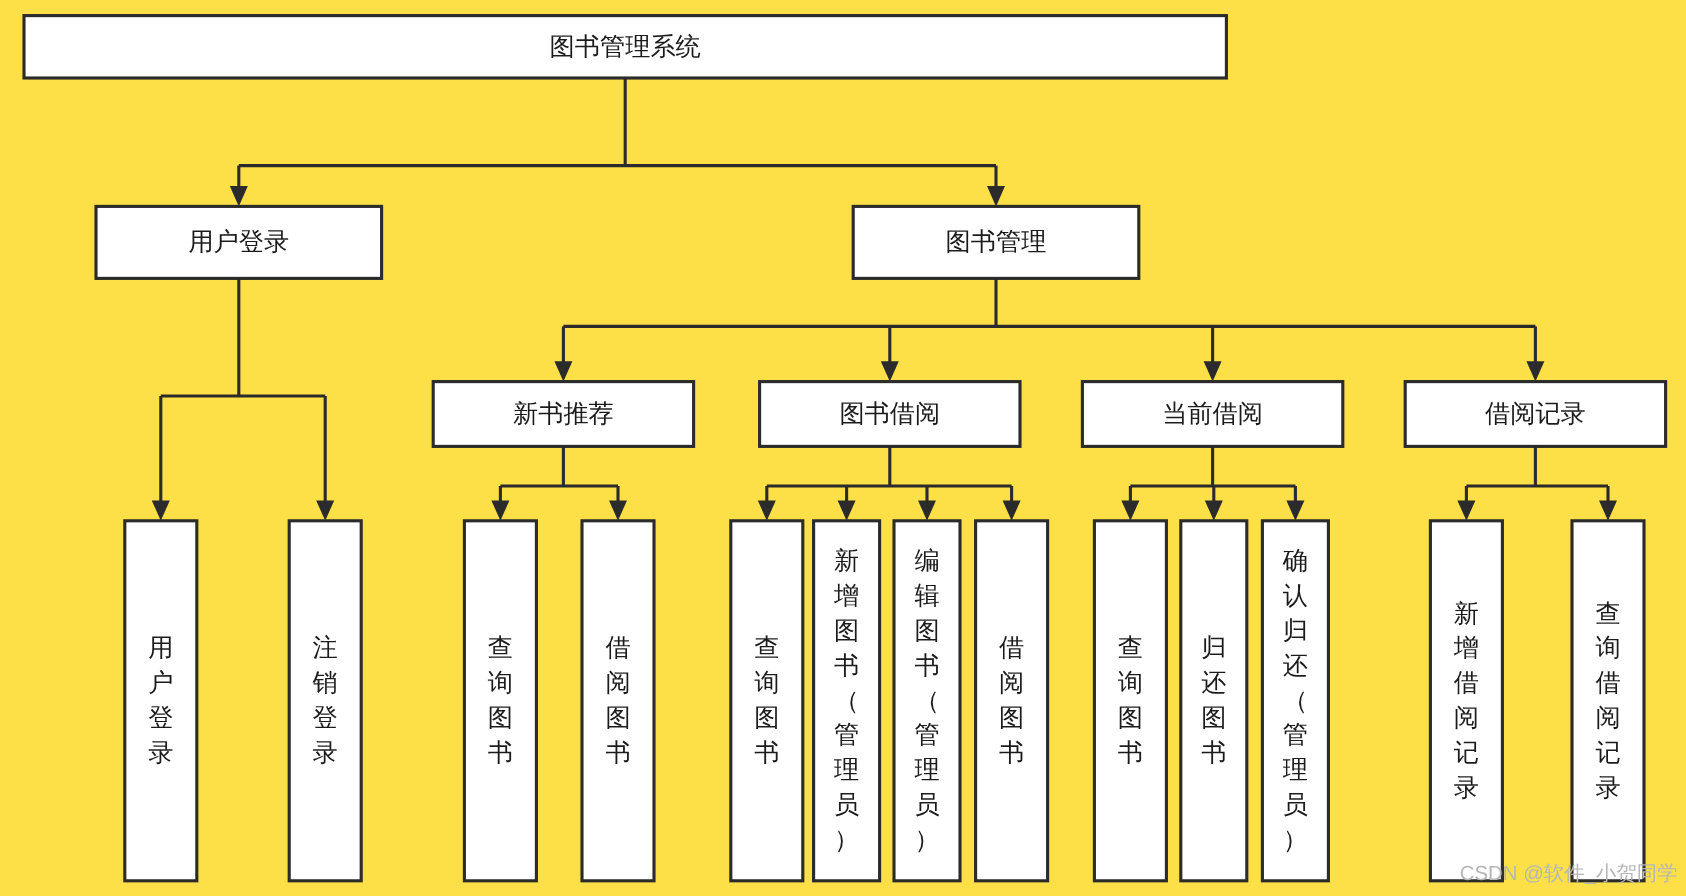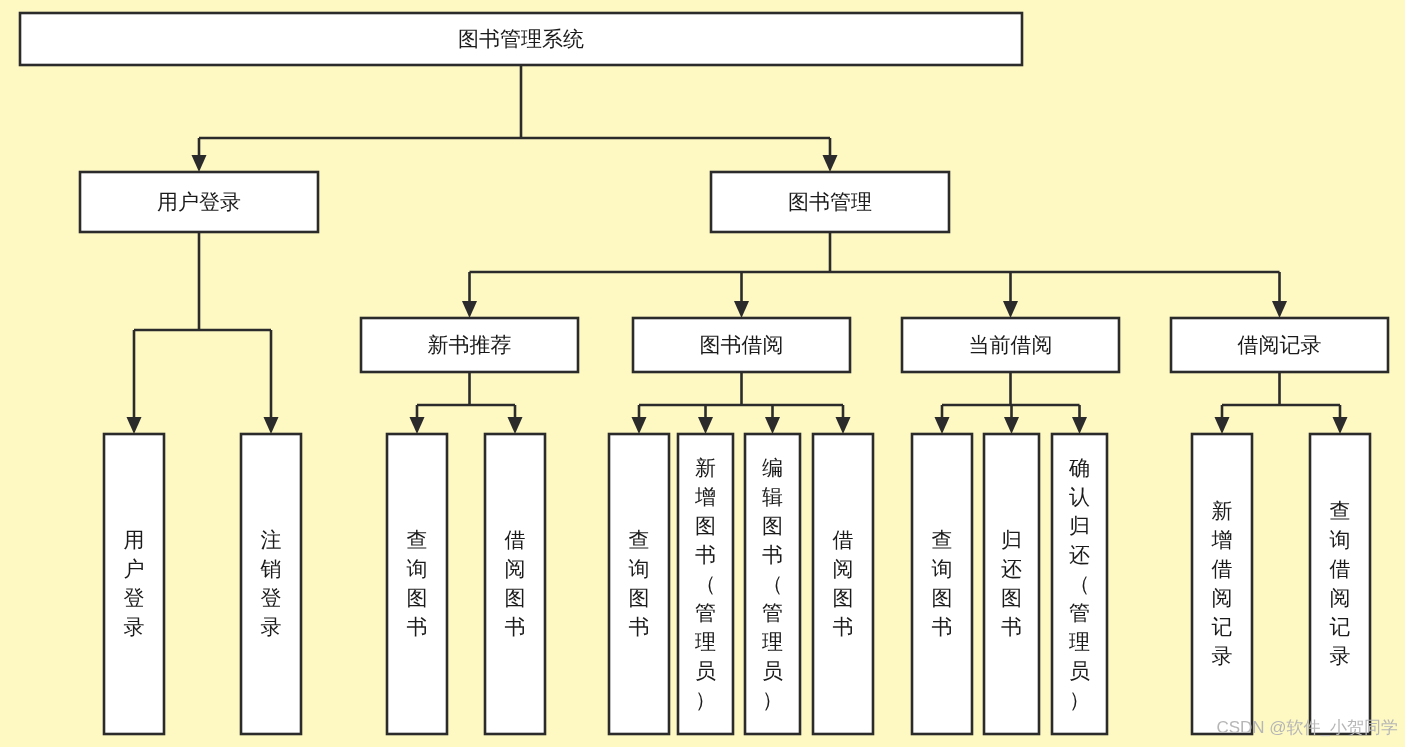--- a/index.html
+++ b/index.html
@@ -8,21 +8,21 @@
     padding: 0;
     background: #ffffff;
   }
   body {
     font-family: "Liberation Sans", "DejaVu Sans", sans-serif;
   }
   #diagram-root {
     position: relative;
     width: 1405px;
     height: 747px;
-    background: #fef9c3;
+    background: #fde047;
     overflow: hidden;
   }
   svg.diagram-svg {
     position: absolute;
     left: 0;
     top: 0;
     width: 1405px;
     height: 747px;
     display: block;
   }

